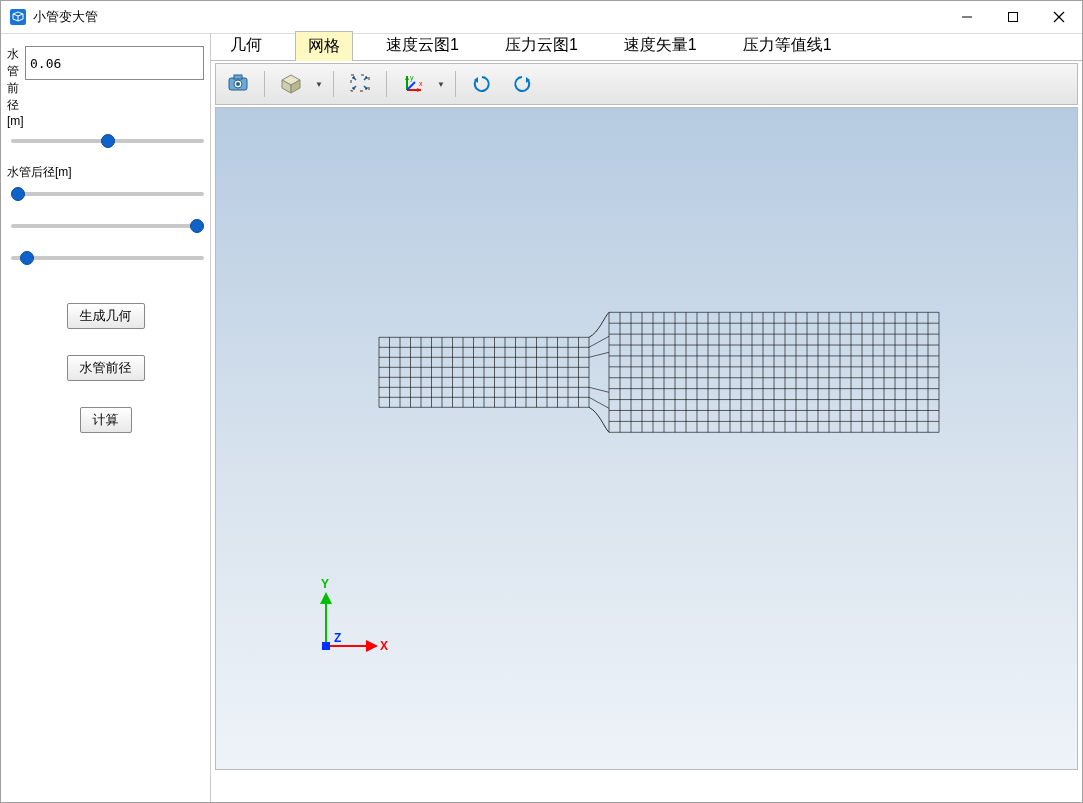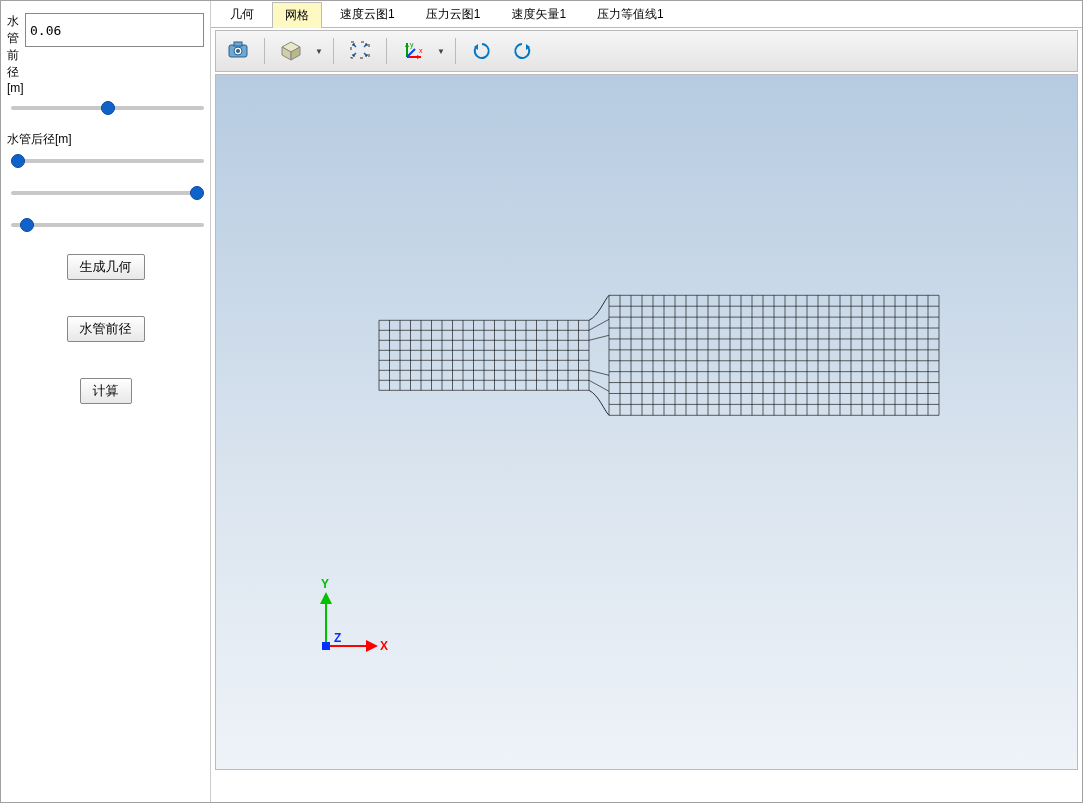--- a/index.html
+++ b/index.html
@@ -11,40 +11,67 @@
   .win-btn{width:46px;height:32px;display:flex;align-items:center;justify-content:center;}
   .content{flex:1;display:flex;min-height:0;}
   .sidebar{width:210px;border-right:1px solid #ccc;box-sizing:border-box;padding:12px 6px 6px 6px;}
   .param-row{display:flex;align-items:flex-start;}
   .param-label{width:76px;text-align:left;font-size:12px;}
   .param-input{flex:1;height:34px;border:1px solid #888;font-family:monospace;font-size:13px;padding:0 4px;box-sizing:border-box;}
   .slider-row{margin:4px 2px 18px 2px;}
   input[type=range]{-webkit-appearance:none;width:100%;height:4px;background:#c8c8c8;outline:none;border-radius:2px;}
   input[type=range]::-webkit-slider-thumb{-webkit-appearance:none;width:14px;height:14px;border-radius:50%;background:#0f62c9;border:1px solid #0a4a99;}
   input[type=range]::-moz-range-thumb{width:14px;height:14px;border-radius:50%;background:#0f62c9;border:1px solid #0a4a99;}
-  .action-area{display:flex;flex-direction:column;align-items:center;margin-top:24px;gap:36px;}
+  .action-area{display:flex;flex-direction:column;align-items:center;margin-top:40px;gap:26px;}
   .action-btn{padding:3px 12px;font-size:13px;border:1px solid #888;background:linear-gradient(#fff,#e8e8e8);border-radius:2px;cursor:pointer;}
   .main{flex:1;display:flex;flex-direction:column;min-width:0;}
-  .tabs{display:flex;align-items:flex-end;height:26px;padding-left:6px;border-bottom:1px solid #bbb;gap:5px;font-size:12px;}
+  .tabs{display:flex;align-items:flex-end;height:26px;padding-left:6px;border-bottom:1px solid #bbb;gap:20px;font-size:16px;}
   .tab{padding:4px 12px 4px 12px;border:1px solid transparent;border-bottom:none;cursor:pointer;}
   .tab.active{border-color:#bbb;background:#fef9c3;position:relative;top:1px;}
   .toolbar{display:flex;align-items:center;height:36px;padding:2px 4px;border:1px solid #bbb;margin:2px 4px 0 4px;background:linear-gradient(#f6f6f6,#e4e4e4);gap:4px;}
   .tool-btn{width:34px;height:30px;display:flex;align-items:center;justify-content:center;border:1px solid transparent;border-radius:3px;}
   .tool-dd{width:12px;display:flex;align-items:center;justify-content:center;font-size:8px;color:#444;}
   .tool-sep{width:1px;height:26px;background:#bbb;margin:0 4px;}
   .viewport{flex:1;margin:2px 4px 2px 4px;border:1px solid #bbb;background:linear-gradient(180deg,#b6cbe1 0%,#dbe5ef 60%,#eef3f8 100%);position:relative;overflow:hidden;}
   .mesh-wrap{position:absolute;left:50%;top:50%;transform:translate(-48%,-90%);}
   .axes{position:absolute;left:90px;bottom:100px;}
   .footer{height:30px;}
 </style>
 </head>
 <body>
 
 <div class="window">
 
+  <div class="titlebar">
+    <span class="app-icon">
+      <svg width="18" height="18" viewBox="0 0 18 18">
+        <rect x="1" y="1" width="16" height="16" rx="2" fill="#1b74d8"></rect>
+        <path d="M4 11 L9 13 L14 11 L14 6 L9 4 L4 6 Z" fill="none" stroke="#fff" stroke-width="1"></path>
+        <path d="M4 6 L9 8 L14 6 M9 8 L9 13" fill="none" stroke="#fff" stroke-width="1"></path>
+      </svg>
+    </span>
+    <span class="title">小管变大管</span>
+    <span class="spacer"></span>
+    <div class="win-btn">
+      <svg width="12" height="12">
+          <line x1="1" y1="6" x2="11" y2="6" stroke="#000" stroke-width="1"></line>
+        </svg>
+    </div>
+    <div class="win-btn">
+      <svg width="12" height="12">
+          <rect x="1.5" y="1.5" width="9" height="9" fill="none" stroke="#000" stroke-width="1"></rect>
+        </svg>
+    </div>
+    <div class="win-btn close">
+      <svg width="12" height="12">
+          <line x1="1" y1="1" x2="11" y2="11" stroke="#000" stroke-width="1.2"></line>
+          <line x1="11" y1="1" x2="1" y2="11" stroke="#000" stroke-width="1.2"></line>
+        </svg>
+    </div>
+  </div>
 
   <div class="content">
 
     <div class="sidebar">
       <div id="param-container">
           <div class="param-row">
             <span class="param-label">水管前径[m]</span>
             <input class="param-input" type="text" value="0.06" style="">
           </div>
           <div class="slider-row"><input type="range" min="0" max="100" value="50" style=""></div>

